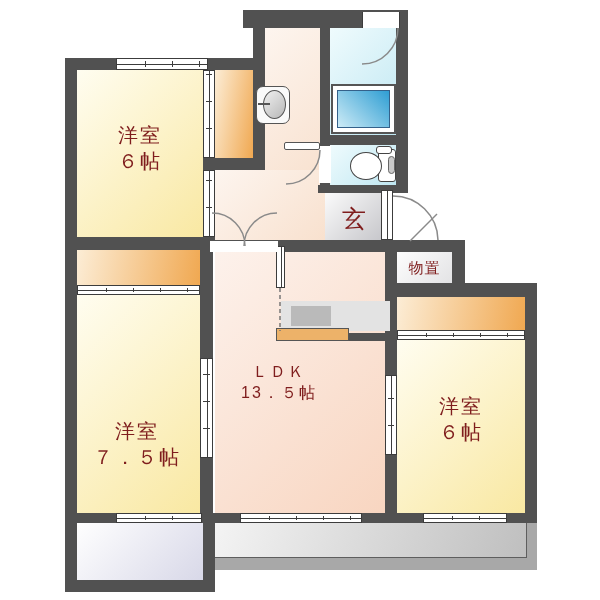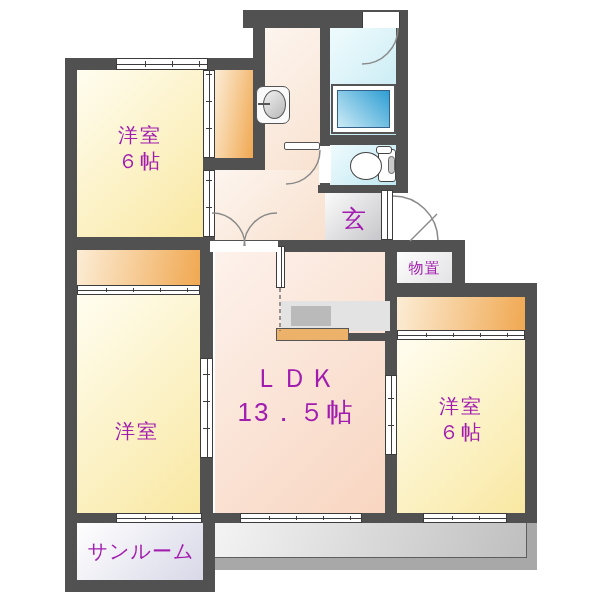--- a/index.html
+++ b/index.html
@@ -8,21 +8,21 @@
   .r{position:absolute;box-sizing:border-box}
   .wall{position:absolute;background:#515151}
   .win{position:absolute;background:#fff;border:1px solid #3c3c3c;box-sizing:border-box}
   .win .mid{position:absolute;background:#3c3c3c}
   .win.h .mid{left:0;right:0;top:50%;height:1px}
   .win.v .mid{top:0;bottom:0;left:50%;width:1px}
   .win .tk{position:absolute;inset:2px}
   .win.h .tk{background:repeating-linear-gradient(90deg,transparent 0 26px,#3c3c3c 26px 27px)}
   .win.v .tk{background:repeating-linear-gradient(0deg,transparent 0 26px,#3c3c3c 26px 27px)}
   .gap{position:absolute;background:#fff}
-  .lbl{position:absolute;color:#a21caf;text-align:center;letter-spacing:2px;line-height:1.3}
+  .lbl{position:absolute;color:#7f1d1d;text-align:center;letter-spacing:2px;line-height:1.3}
   .lbl span{display:block}
   .fx{position:absolute;box-sizing:border-box}
   svg.ov{position:absolute;left:0;top:0;pointer-events:none}
 </style>
 </head>
 <body>
 
 <div class="plan">
 
   <div class="r" style="left: 77px; top: 70px; width: 126px; height: 167px; background: linear-gradient(135deg, rgb(255, 253, 240), rgb(249, 232, 162));"></div>
@@ -132,31 +132,29 @@
   <div class="fx" style="left: 281px; top: 301px; width: 109px; height: 30px; background: rgb(227, 227, 227);"></div>
   <div class="fx" style="left: 291px; top: 306px; width: 40px; height: 20px; background: rgb(186, 186, 186);"></div>
   <div class="fx" style="left: 276px; top: 328px; width: 73px; height: 13px; border: 1px solid rgb(85, 85, 85); background: rgb(237, 178, 105);"></div>
 
   <div class="lbl" style="left:80px;top:122px;width:120px;font-size:20px">
     <span>洋室</span>
       <span>６帖</span>
   </div>
   <div class="lbl" style="left:57px;top:418px;width:160px;font-size:20px">
     <span>洋室</span>
+      <span>７．５帖</span>
   </div>
-  <div class="lbl" style="left:216px;top:362px;width:160px;font-size:26px">
+  <div class="lbl" style="left:199px;top:362px;width:160px;font-size:16px">
     <span>ＬＤＫ</span>
       <span>13．５帖</span>
   </div>
   <div class="lbl" style="left:401px;top:393px;width:120px;font-size:20px">
     <span>洋室</span>
       <span>６帖</span>
-  </div>
-  <div class="lbl" style="left:78px;top:538px;width:126px;font-size:20px;letter-spacing:1px">
-    <span>サンルーム</span>
   </div>
   <div class="lbl" style="left:325px;top:203px;width:60px;font-size:24px">
     <span>玄</span>
   </div>
   <div class="lbl" style="left:397px;top:258px;width:55px;font-size:15px;letter-spacing:1px">
     <span>物置</span>
   </div>
 
   <svg class="ov" width="600" height="600" viewBox="0 0 600 600">
     <path d="M 398 28 A 36 36 0 0 1 362 64" fill="none" stroke="#8a8a8a" stroke-width="1.5"></path>

